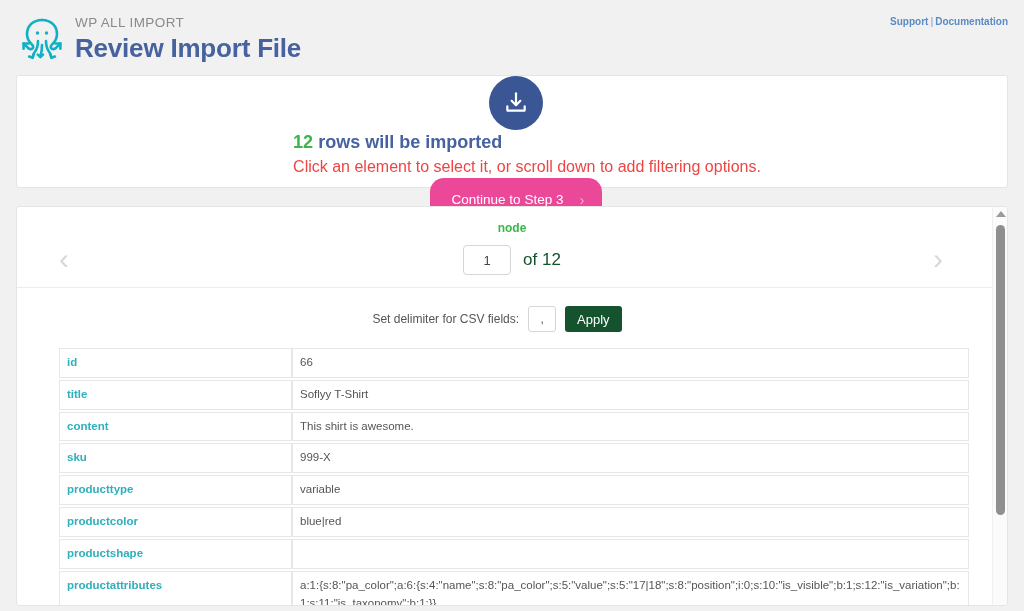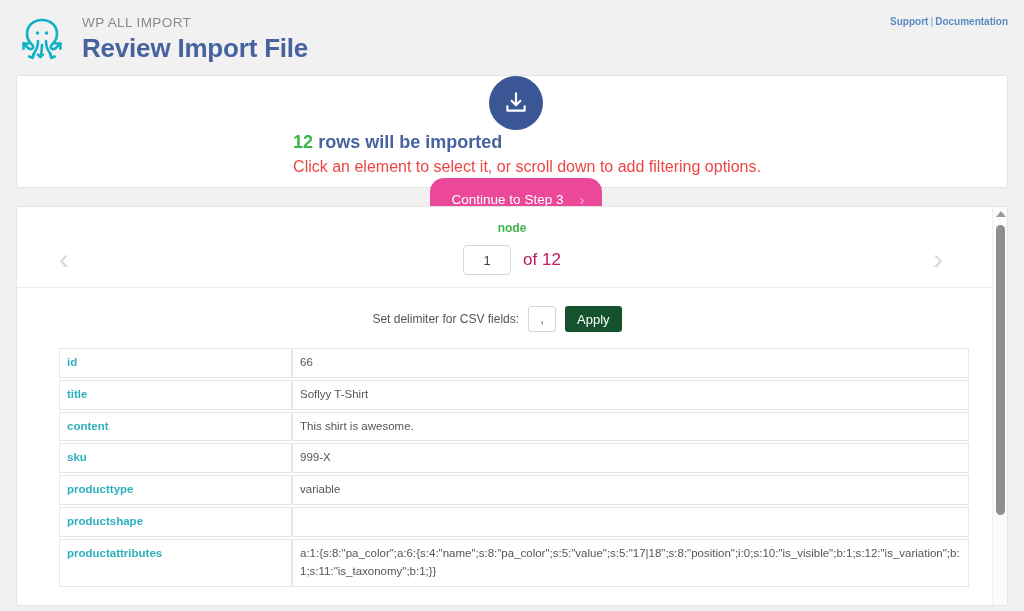--- a/index.html
+++ b/index.html
@@ -17,21 +17,21 @@
     height: 75px;
     padding: 10px 16px 0 14px;
     display: flex;
     align-items: flex-start;
   }
   .logo-wrap {
     width: 56px; height: 56px;
     flex: 0 0 56px;
     margin-top: 2px;
   }
-  .title-block { margin-left: 12px; padding-top: 6px; }
+  .title-block { margin-left: 5px; padding-top: 6px; }
   .kicker {
     font-size: 13.5px;
     letter-spacing: .4px;
     color: #8a8a8a;
     line-height: 1;
     margin-bottom: 5px;
   }
   .main-title {
     font-size: 26px;
     font-weight: bold;
@@ -135,21 +135,21 @@
   .counter-input {
     width: 48px; height: 30px;
     border: 1px solid #d6d6d6;
     border-radius: 4px;
     text-align: center;
     font-size: 13px;
     color: #444;
     font-family: "Liberation Sans", sans-serif;
     background: #fff;
   }
-  .counter-of { font-size: 17px; color: #be185d; }
+  .counter-of { font-size: 17px; color: #14532d; }
   .nav-arrow {
     position: absolute;
     top: 34px;
     width: 38px; height: 38px;
     color: #d8d8d8;
     font-size: 30px;
     line-height: 36px;
     text-align: center;
     cursor: pointer;
     user-select: none;
@@ -325,20 +325,24 @@
         </tr>
         <tr>
           <td class="col-key">sku</td>
           <td class="col-val">999-X</td>
         </tr>
         <tr>
           <td class="col-key">producttype</td>
           <td class="col-val">variable</td>
         </tr>
         <tr>
+          <td class="col-key">productcolor</td>
+          <td class="col-val">blue|red</td>
+        </tr>
+        <tr>
           <td class="col-key">productshape</td>
           <td class="col-val"></td>
         </tr>
         <tr>
           <td class="col-key">productattributes</td>
           <td class="col-val">a:1:{s:8:"pa_color";a:6:{s:4:"name";s:8:"pa_color";s:5:"value";s:5:"17|18";s:8:"position";i:0;s:10:"is_visible";b:1;s:12:"is_variation";b:1;s:11:"is_taxonomy";b:1;}}</td>
         </tr>
       </tbody>
   </table>
 

